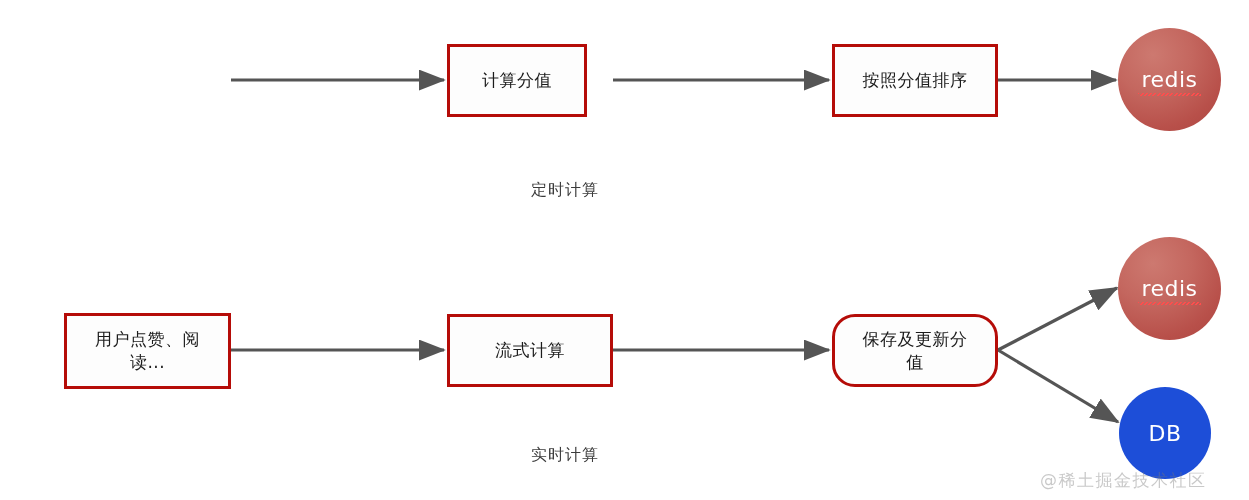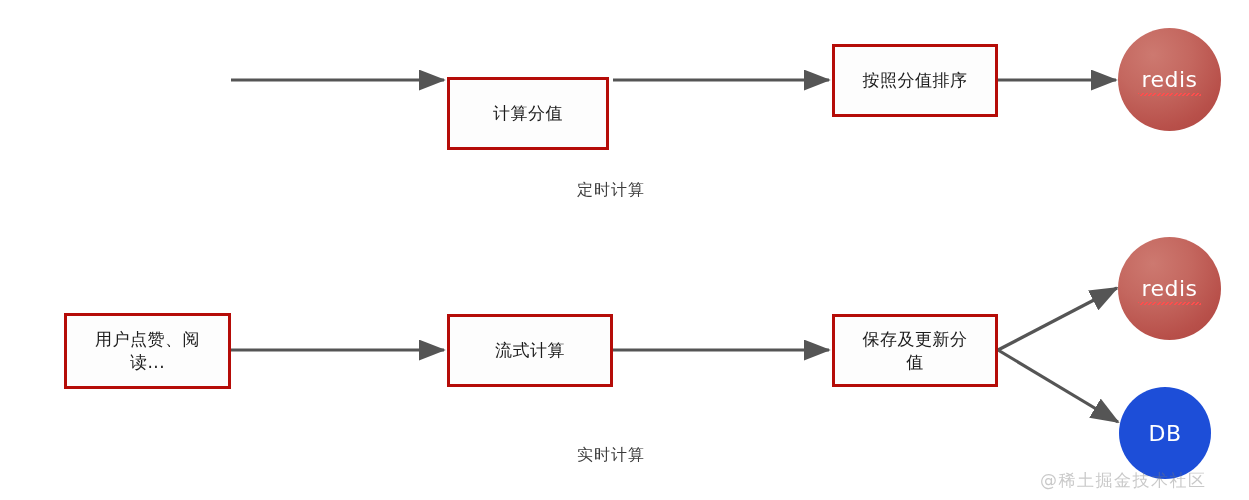--- a/index.html
+++ b/index.html
@@ -73,21 +73,20 @@
     height: 3px;
     background-image: repeating-linear-gradient(135deg,
         #ff4d4d 0px, #ff4d4d 1.4px,
         rgba(255,255,255,0) 1.4px, rgba(255,255,255,0) 3px);
   }
   .caption {
     position: absolute;
     color: #3b3b3b;
     font-size: 16px;
     letter-spacing: 1px;
-    text-align: center;
     white-space: nowrap;
   }
   .watermark {
     position: absolute;
     color: rgba(120,120,120,0.40);
     font-size: 17px;
     letter-spacing: 1.5px;
     white-space: nowrap;
   }
 </style>
@@ -107,21 +106,21 @@
     <line x1="613" y1="80" x2="829" y2="80" stroke="#555555" stroke-width="3" marker-end="url(#arrowhead)"></line>
     <line x1="998" y1="80" x2="1116" y2="80" stroke="#555555" stroke-width="3" marker-end="url(#arrowhead)"></line>
 
     <line x1="231" y1="350" x2="444" y2="350" stroke="#555555" stroke-width="3" marker-end="url(#arrowhead)"></line>
     <line x1="613" y1="350" x2="829" y2="350" stroke="#555555" stroke-width="3" marker-end="url(#arrowhead)"></line>
     <line x1="998" y1="350" x2="1117" y2="288" stroke="#555555" stroke-width="3.2" marker-end="url(#arrowhead)"></line>
     <line x1="998" y1="350" x2="1118" y2="422" stroke="#555555" stroke-width="3.2" marker-end="url(#arrowhead)"></line>
   </svg>
 
 
-  <div class="node-box" style="left:447px; top:44px; width:162px; height:73px;margin-top:33px;">
+  <div class="node-box" style="left:447px; top:44px; width:140px; height:73px;">
     <span class="txt">计算分值</span>
   </div>
 
   <div class="node-box" style="left:832px; top:44px; width:166px; height:73px;">
     <span class="txt">按照分值排序</span>
   </div>
 
   <div class="circle circle-redis" style="left:1118px; top:28px; width:103px; height:103px;">
     <span class="redis-label">redis</span>
   </div>
@@ -132,21 +131,21 @@
     <span class="txt">
       <span>用户点赞、阅</span><br>
       <span>读...</span>
     </span>
   </div>
 
   <div class="node-box" style="left:447px; top:314px; width:166px; height:73px;">
     <span class="txt">流式计算</span>
   </div>
 
-  <div class="node-box" style="left:832px; top:314px; width:166px; height:73px;">
+  <div class="node-box" style="left:832px; top:314px; width:166px; height:73px;border-radius:23px;">
     <span class="txt">
       <span>保存及更新分</span><br>
       <span>值</span>
     </span>
   </div>
 
   <div class="circle circle-redis" style="left:1118px; top:237px; width:103px; height:103px;">
     <span class="redis-label">redis</span>
   </div>
 

